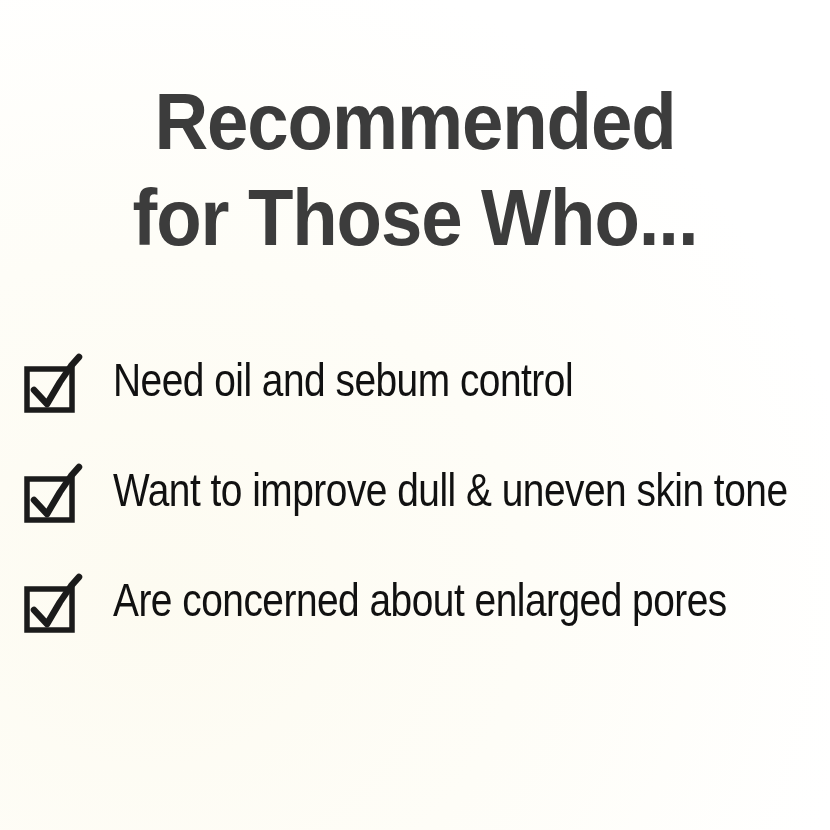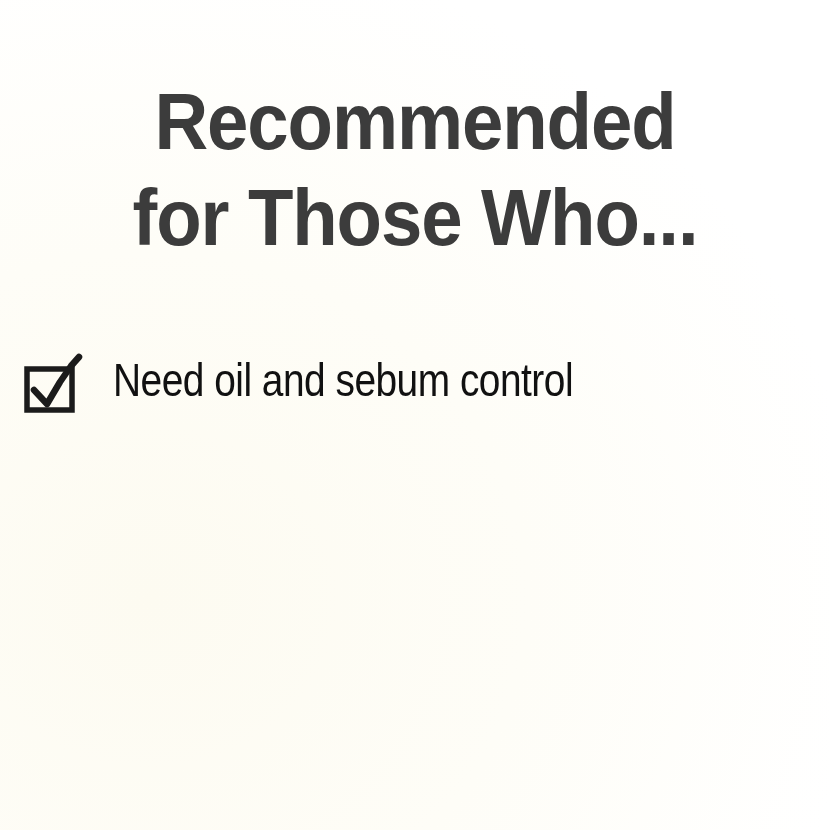--- a/index.html
+++ b/index.html
@@ -104,16 +104,34 @@
       <span class="check-icon">
         <svg viewBox="0 0 62 56" xmlns="http://www.w3.org/2000/svg">
           <rect x="5" y="15" width="45" height="41" fill="none" stroke="#1b1b1b" stroke-width="5.5"></rect>
           <path d="M12 36 L25 50 L38 28 L49 12 L57 3" fill="none" stroke="#1b1b1b" stroke-width="6.5" stroke-linecap="round" stroke-linejoin="round"></path>
         </svg>
       </span>
       <span class="check-label">Need oil and sebum control</span>
     </div>
 
 
+    <div class="check-row">
+      <span class="check-icon">
+        <svg viewBox="0 0 62 56" xmlns="http://www.w3.org/2000/svg">
+          <rect x="5" y="15" width="45" height="41" fill="none" stroke="#1b1b1b" stroke-width="5.5"></rect>
+          <path d="M12 36 L25 50 L38 28 L49 12 L57 3" fill="none" stroke="#1b1b1b" stroke-width="6.5" stroke-linecap="round" stroke-linejoin="round"></path>
+        </svg>
+      </span>
+      <span class="check-label">Want to improve dull &amp; uneven skin tone</span>
+    </div>
 
+    <div class="check-row">
+      <span class="check-icon">
+        <svg viewBox="0 0 62 56" xmlns="http://www.w3.org/2000/svg">
+          <rect x="5" y="15" width="45" height="41" fill="none" stroke="#1b1b1b" stroke-width="5.5"></rect>
+          <path d="M12 36 L25 50 L38 28 L49 12 L57 3" fill="none" stroke="#1b1b1b" stroke-width="6.5" stroke-linecap="round" stroke-linejoin="round"></path>
+        </svg>
+      </span>
+      <span class="check-label">Are concerned about enlarged pores</span>
+    </div>
 
   </div>
 </div>
 
 </body></html>

